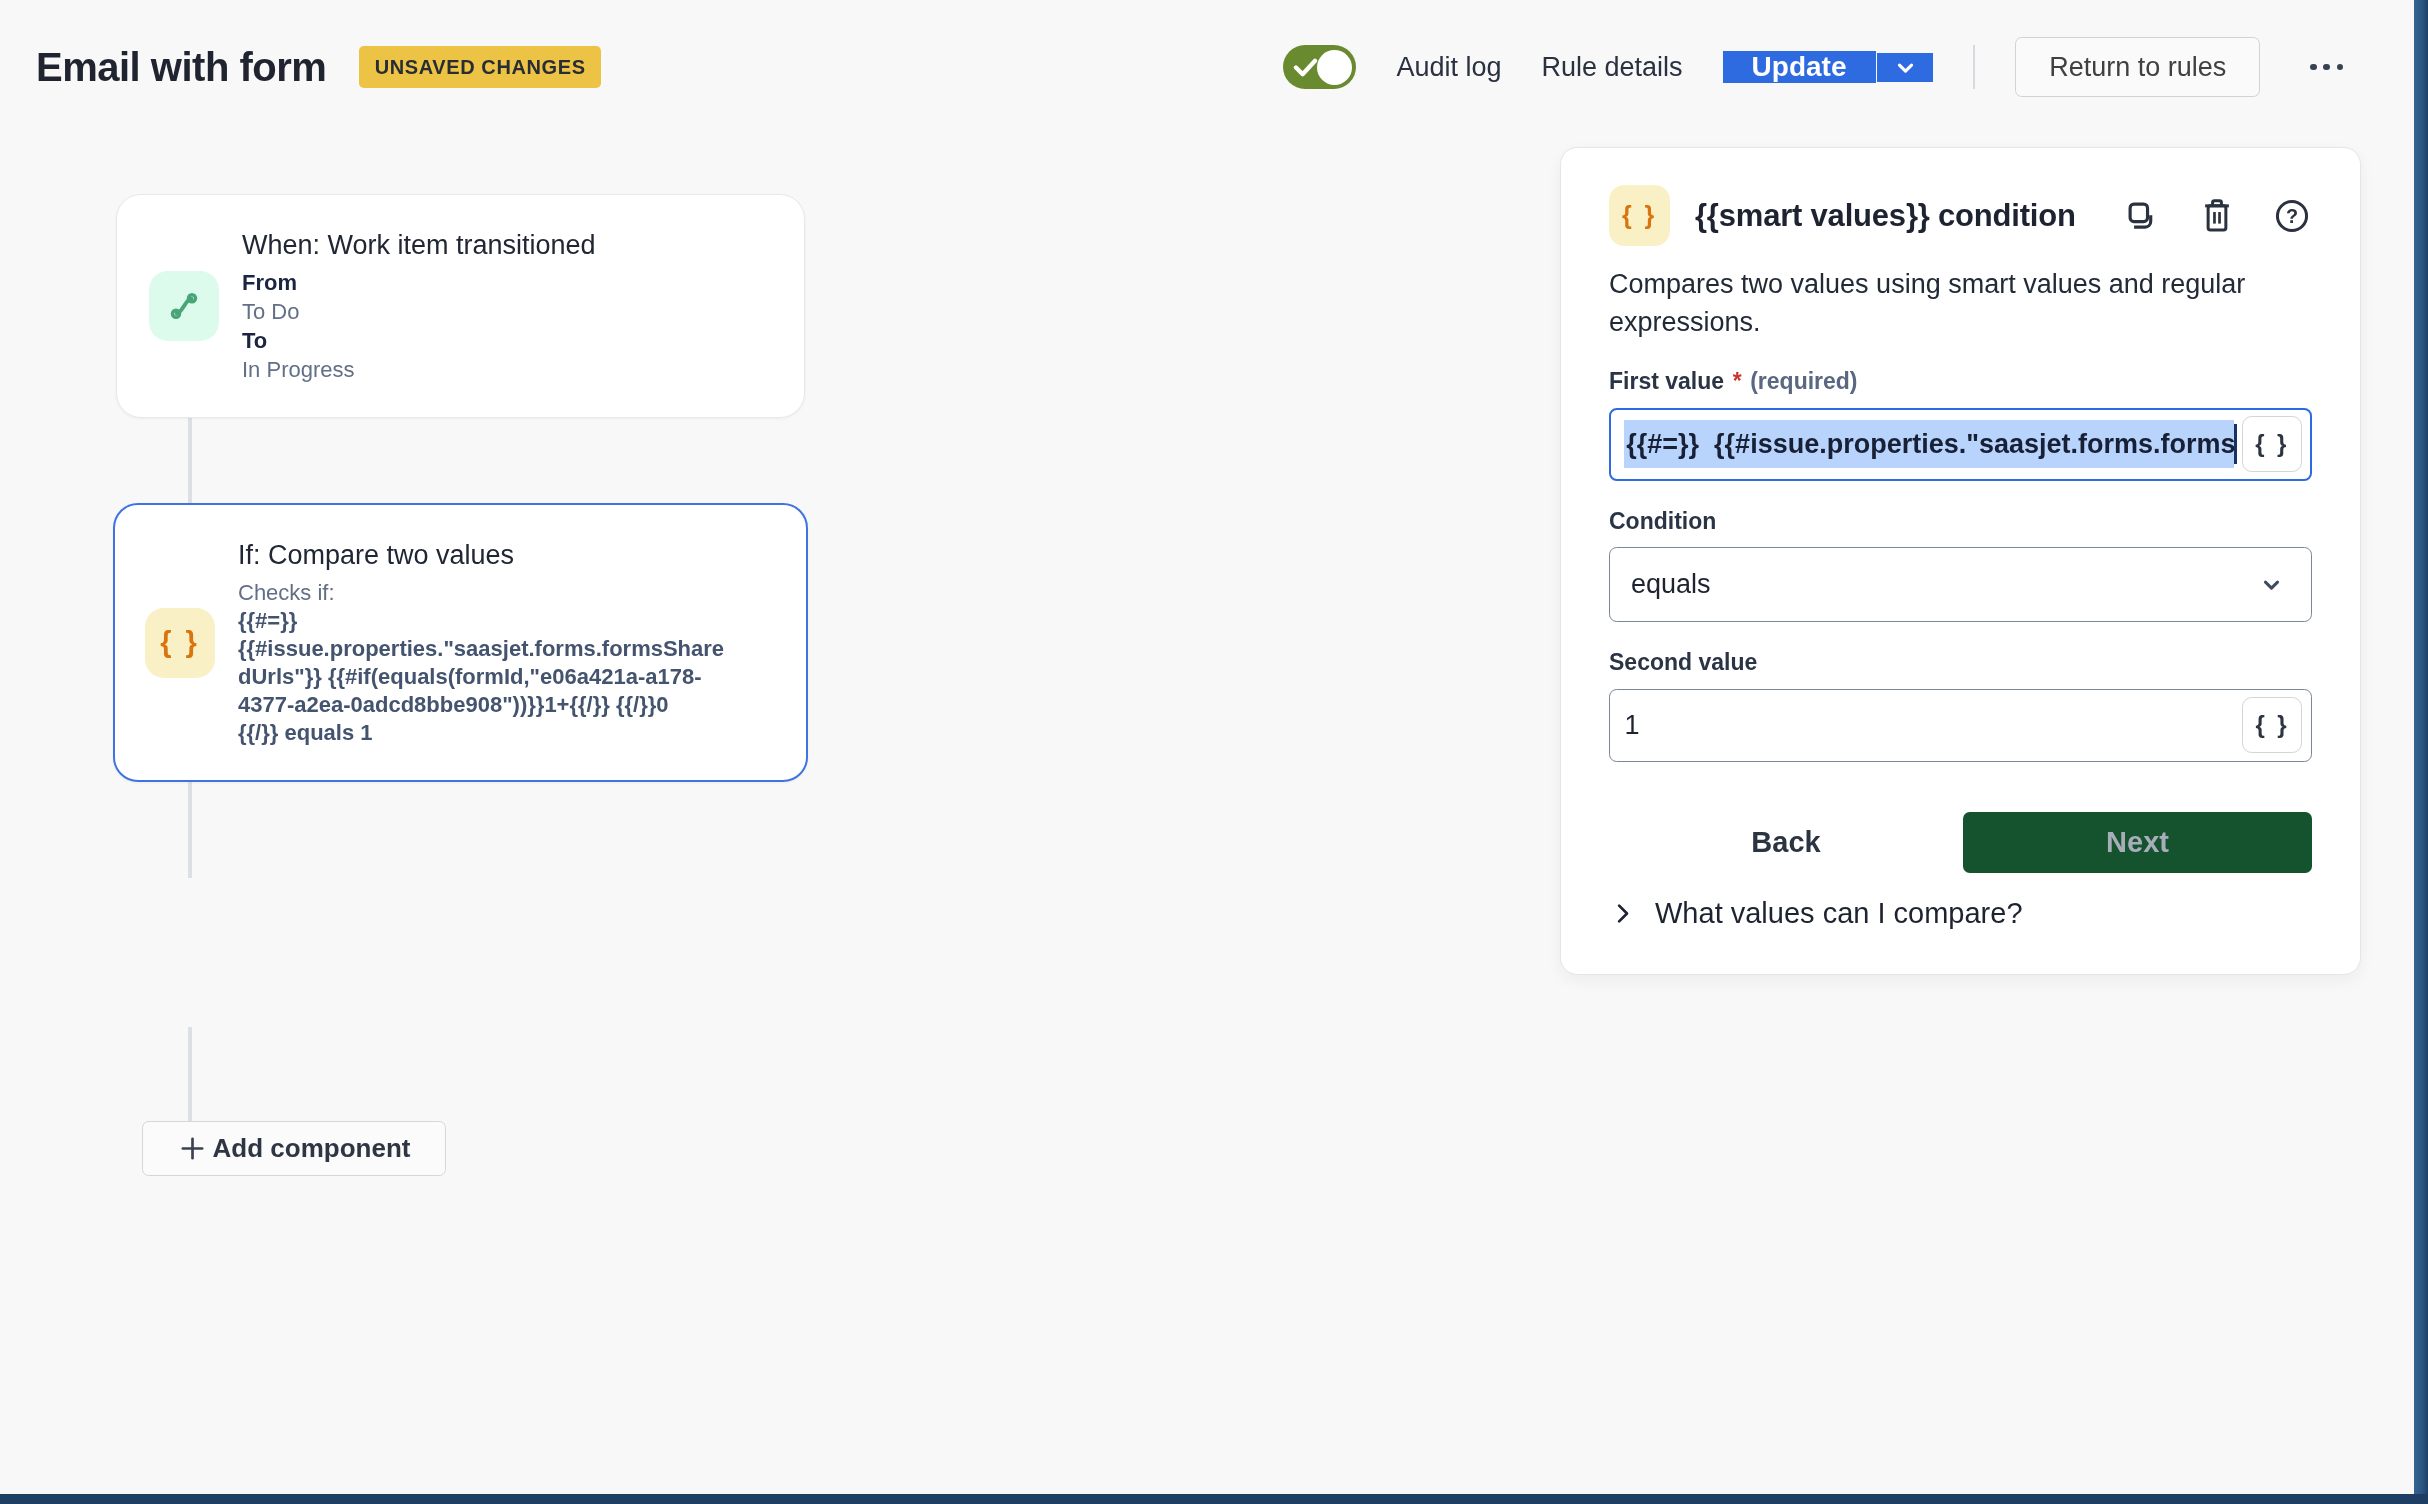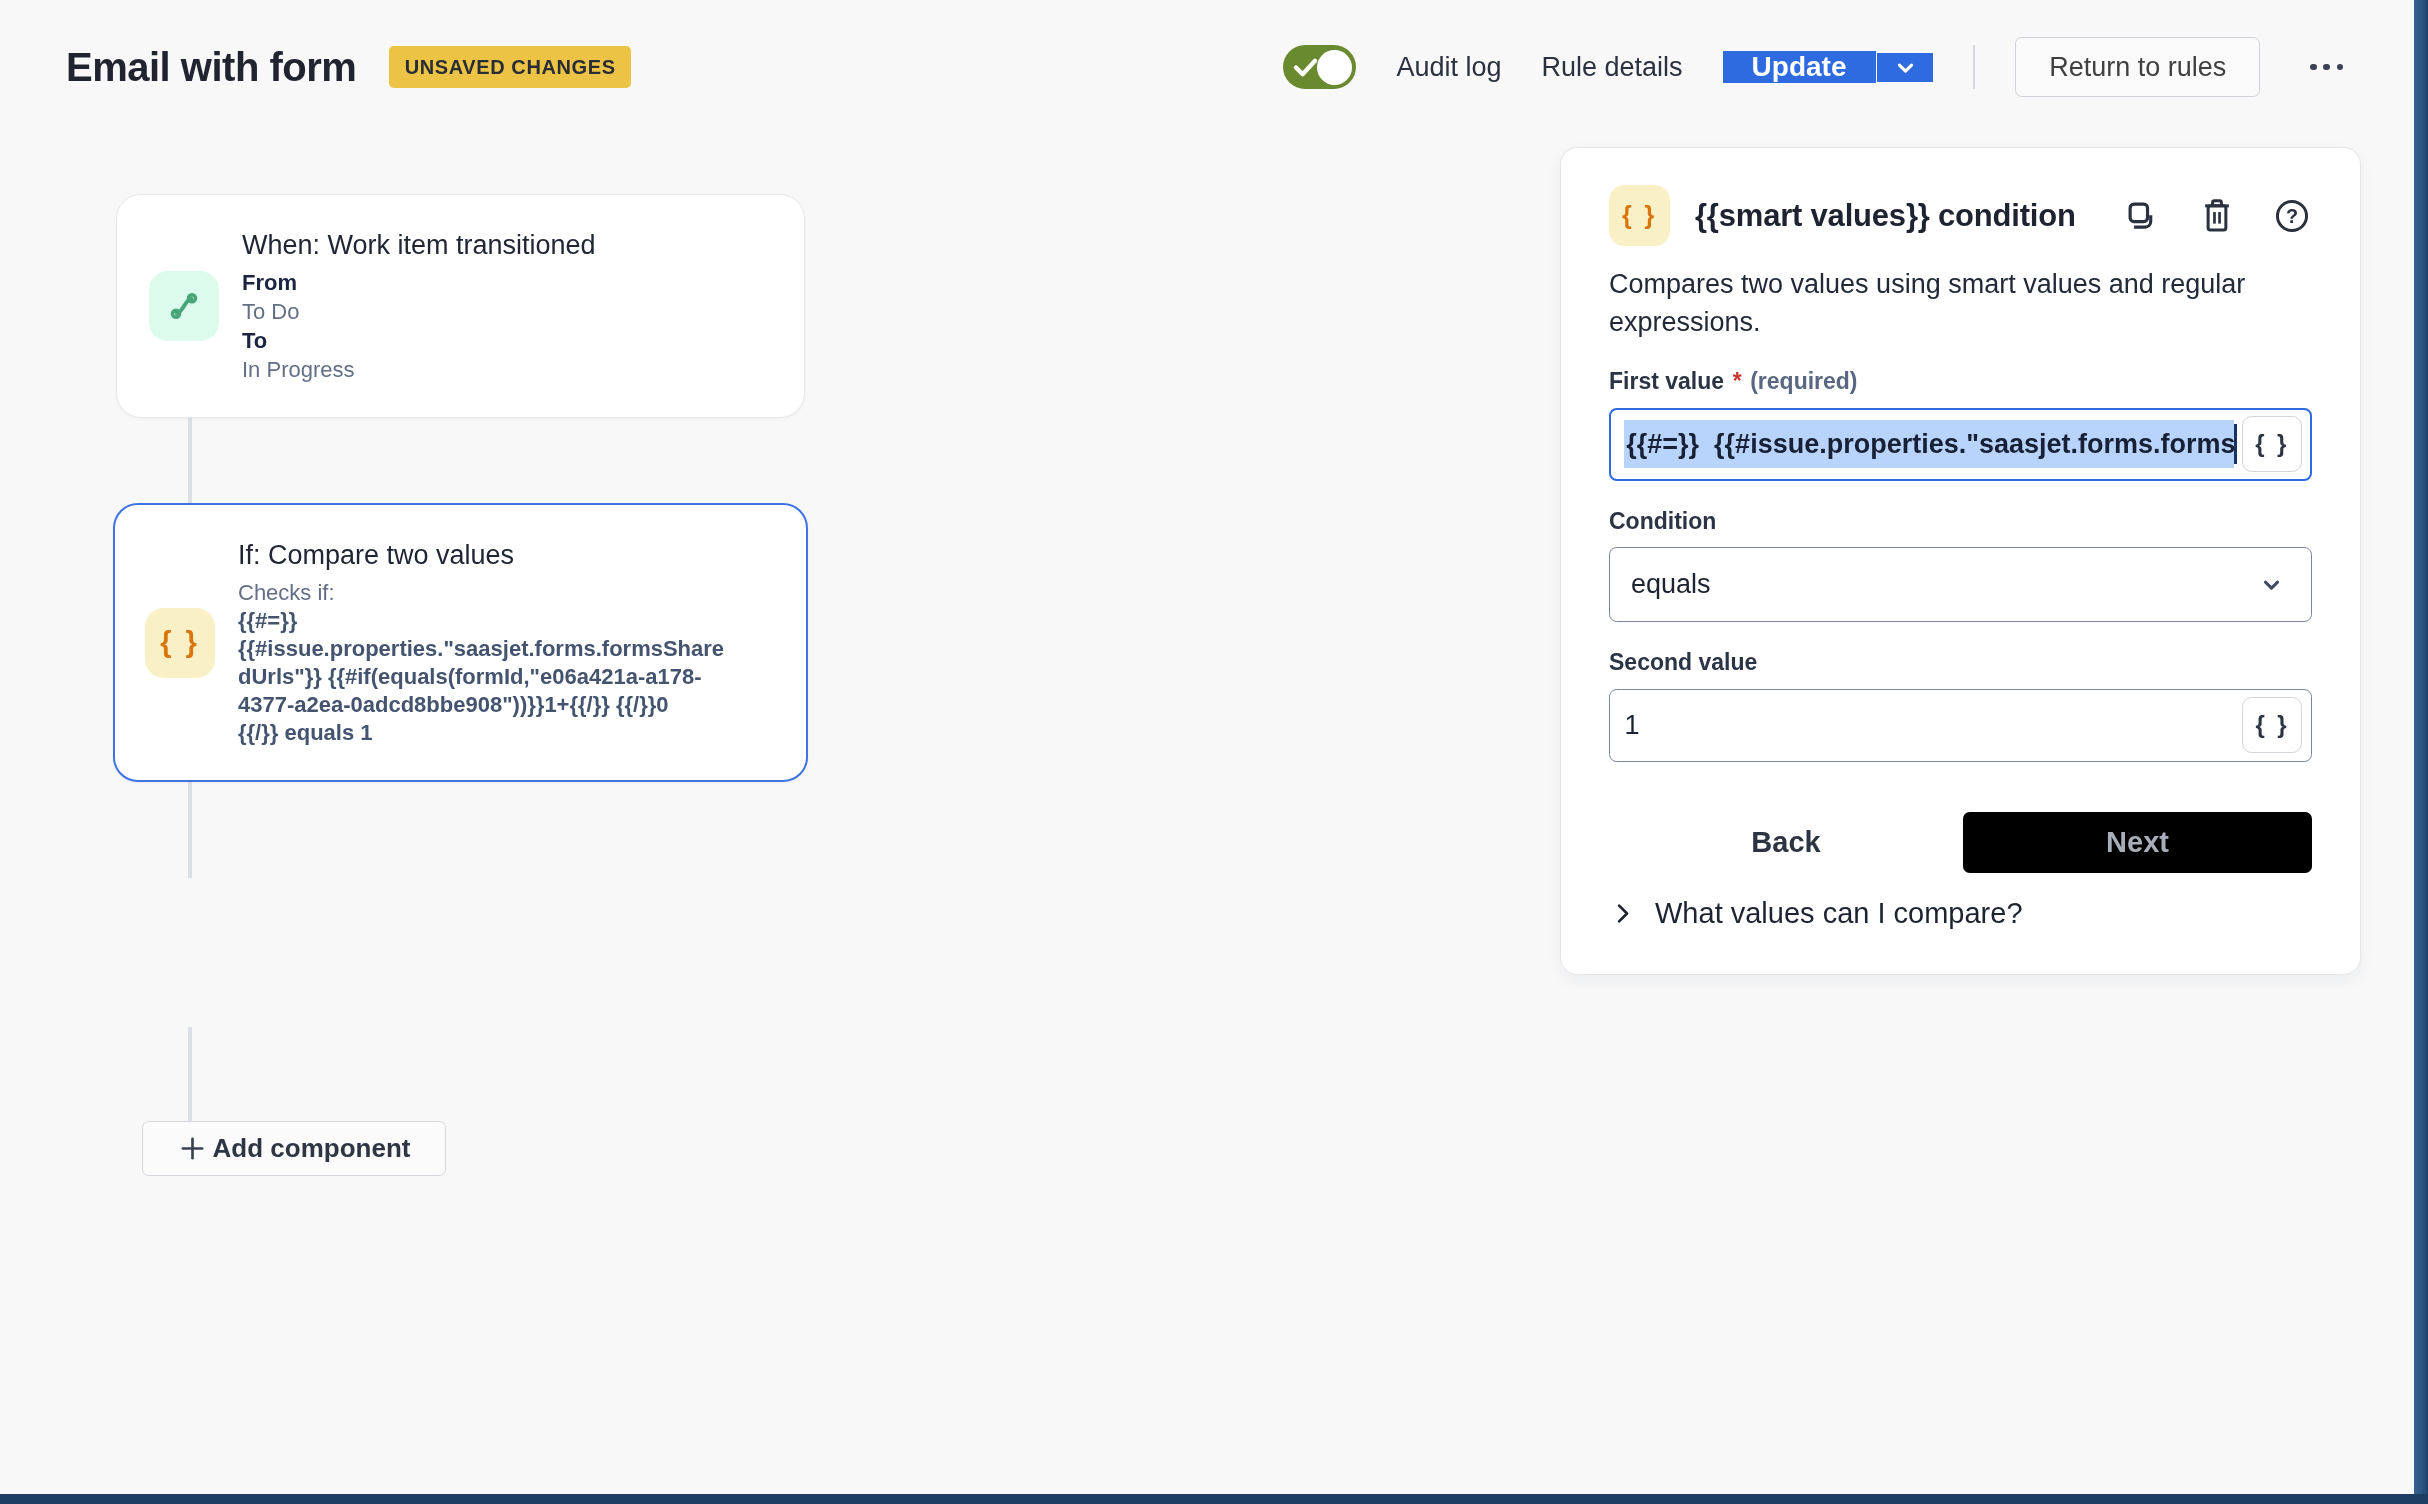--- a/index.html
+++ b/index.html
@@ -7,21 +7,21 @@
   body { font-family:"Liberation Sans", sans-serif; background:#f8f8f8; overflow:hidden; }
   #app { position:relative; width:2429px; height:1504px; background:#f8f8f8; }
 
   
   .edge-right { position:absolute; top:0; right:0; width:15.4px; height:100%;
     background:linear-gradient(90deg,#35628f 0%,#2a5683 55%,#1d3c61 100%); }
   .edge-bottom { position:absolute; bottom:0; left:0; width:100%; height:9.6px; background:#1e3e64; }
 
   
   .header { position:absolute; left:0; top:0; width:2413px; height:134px;
-    display:flex; align-items:center; justify-content:space-between; padding:0 60px 0 66px; }
+    display:flex; align-items:center; justify-content:space-between; padding:0 60px 0 36px; }
   .header-left { display:flex; align-items:center; gap:33px; }
   .page-title { font-size:40px; font-weight:700; color:#1f2430; letter-spacing:-0.5px; }
   .badge { background:#edc345; color:#272c35; font-size:20px; font-weight:700;
     letter-spacing:0.6px; padding:9.6px 15.4px; border-radius:4.8px; }
   .header-right { display:flex; align-items:center; gap:40px; }
   .toggle { position:relative; width:73px; height:44px; border-radius:22px; background:#6a8a30; cursor:pointer; flex:0 0 auto; }
   .toggle .knob { position:absolute; top:4.8px; right:4.8px; width:35px; height:35px; border-radius:50%; background:#ffffff; }
   .toggle svg { position:absolute; left:9.6px; top:11.5px; }
   .header-link { font-size:27px; font-weight:500; color:#2a3140; cursor:pointer; }
   .update-split { display:flex; align-items:center; height:60px; border-radius:6.7px; overflow:hidden; cursor:pointer; }
@@ -82,21 +82,21 @@
   .field-value.selected { flex:0 1 auto; background:#b9d4fc; color:#172035; font-weight:600; padding:8.6px 1.9px; }
   .caret { width:2.9px; height:40px; background:#17335f; margin-right:5.8px; flex:0 0 auto; }
   .sv-btn { flex:0 0 auto; margin-left:auto; width:60px; height:56px; background:#fff;
     border:1.9px solid #d2d5da; border-radius:9.6px; display:flex; align-items:center; justify-content:center;
     font-size:24px; font-weight:700; color:#2c3442; letter-spacing:2.9px; cursor:pointer; }
   .select-field { margin-top:12.5px; height:75px; border:1.9px solid #7c8698; border-radius:7.7px; background:#fff;
     display:flex; align-items:center; padding:0 25px 0 21px; cursor:pointer; }
   .select-field .field-value { font-size:27px; }
   .panel-btn-row { margin-top:50px; display:flex; align-items:center; }
   .back-btn { width:354px; text-align:center; font-size:29px; font-weight:600; color:#2c3442; cursor:pointer; }
-  .next-btn { flex:1 1 auto; height:61px; background:#000000; border-radius:6.7px; border:none;
+  .next-btn { flex:1 1 auto; height:61px; background:#14532d; border-radius:6.7px; border:none;
     display:flex; align-items:center; justify-content:center;
     font-size:29px; font-weight:600; color:#a8aeb9; cursor:default; }
   .help-link { margin-top:24px; display:flex; align-items:center; gap:19px; cursor:pointer; }
   .help-link span { font-size:29px; font-weight:500; color:#1d2330; }
 </style>
 </head>
 <body>
 
 <div id="app">
 

